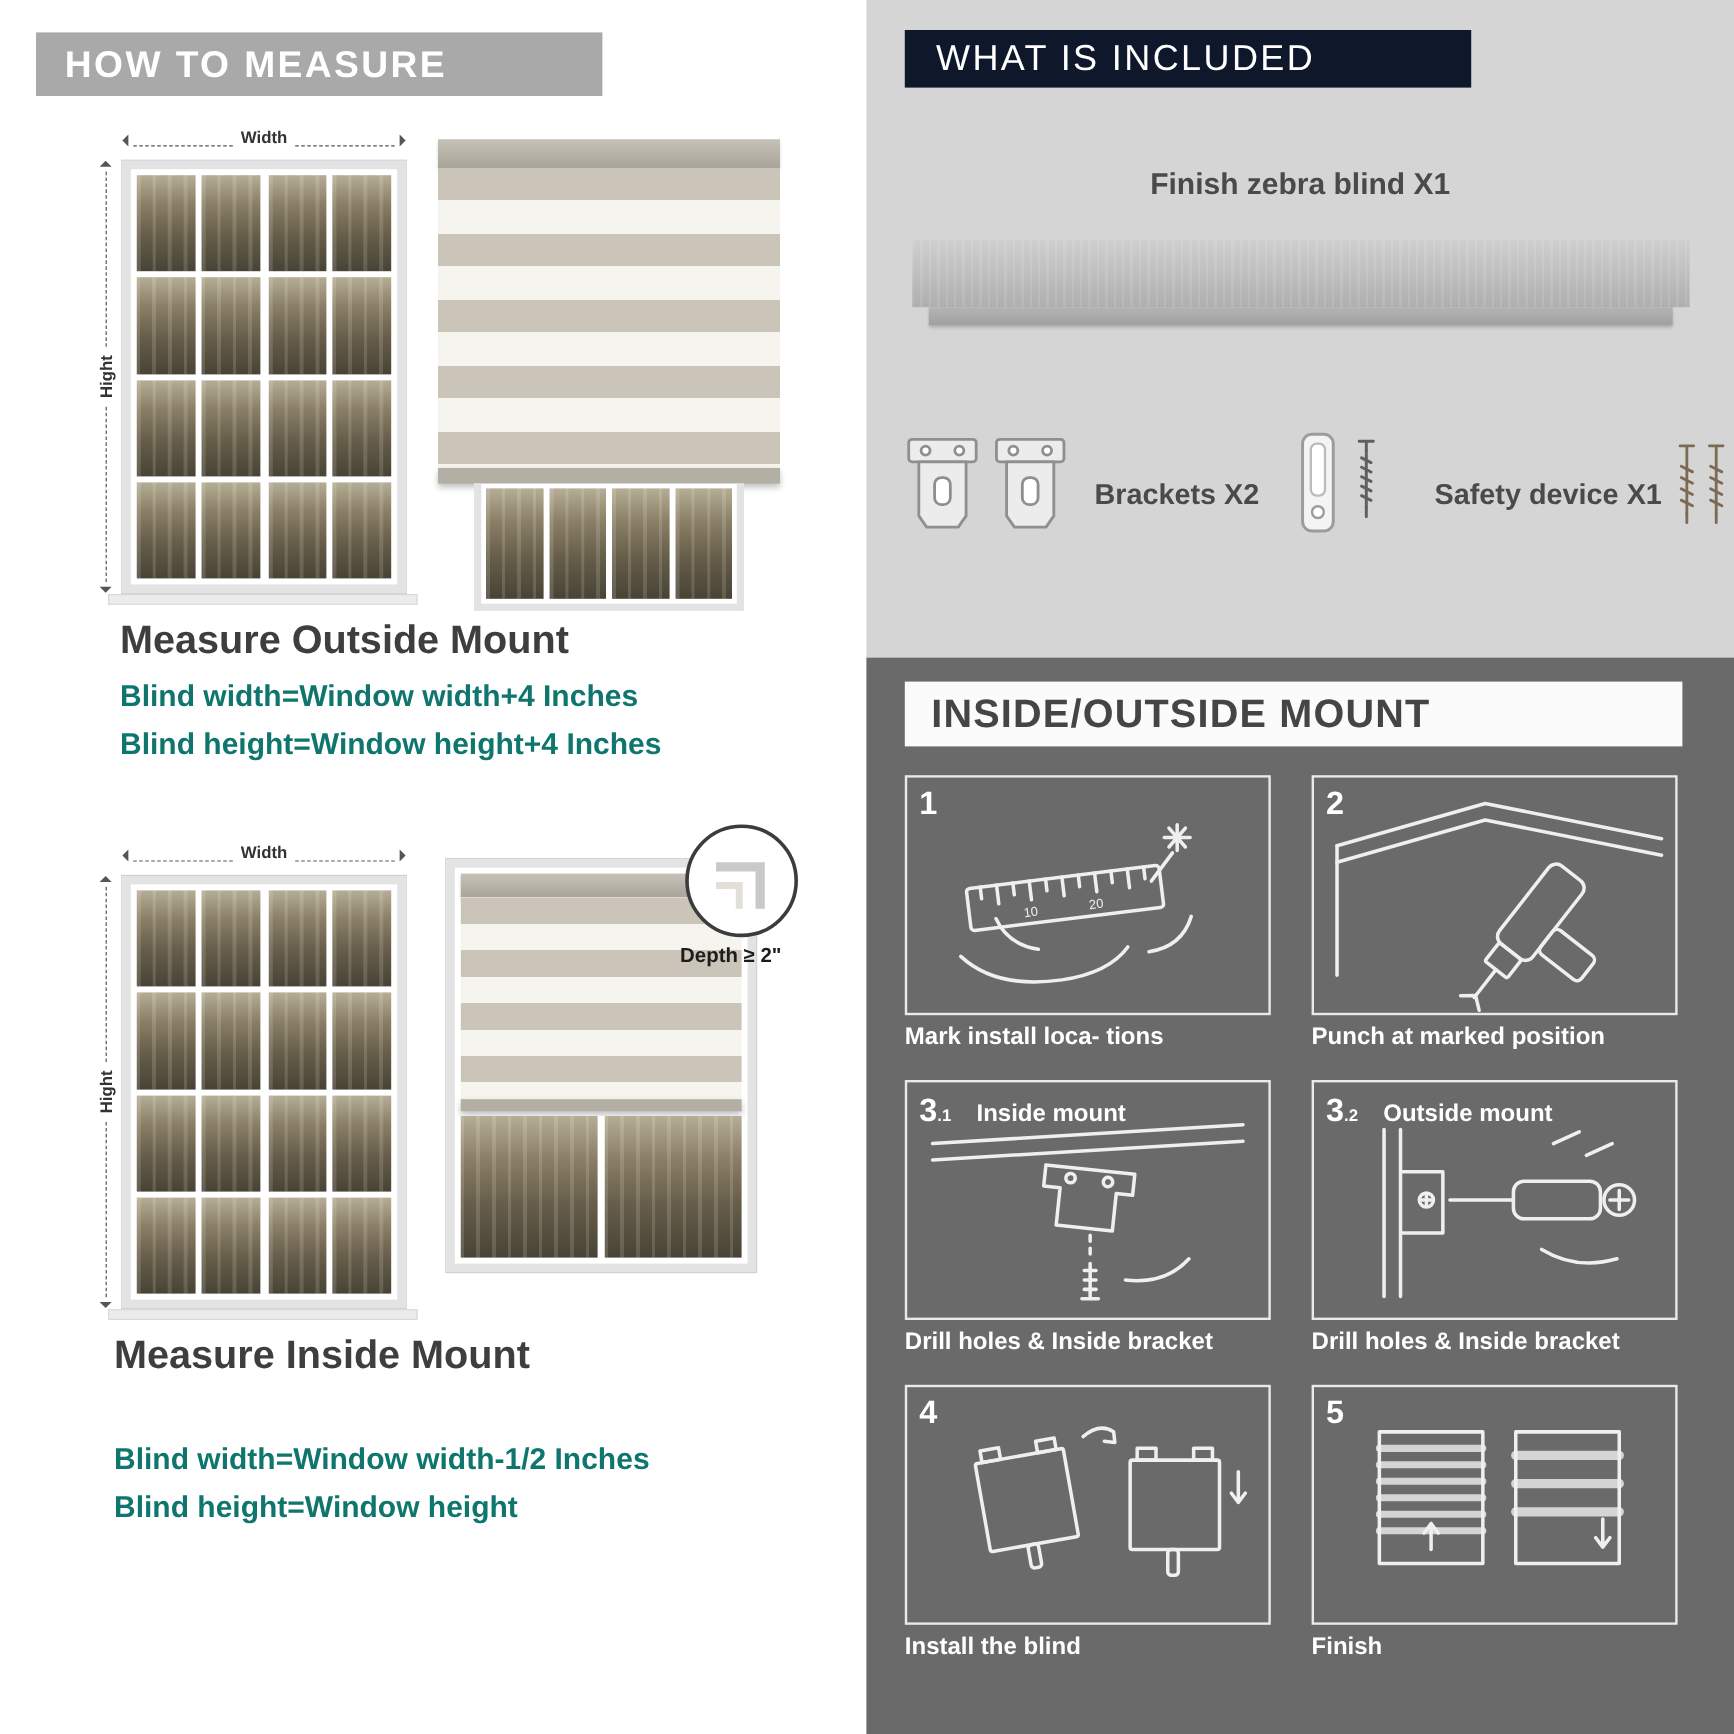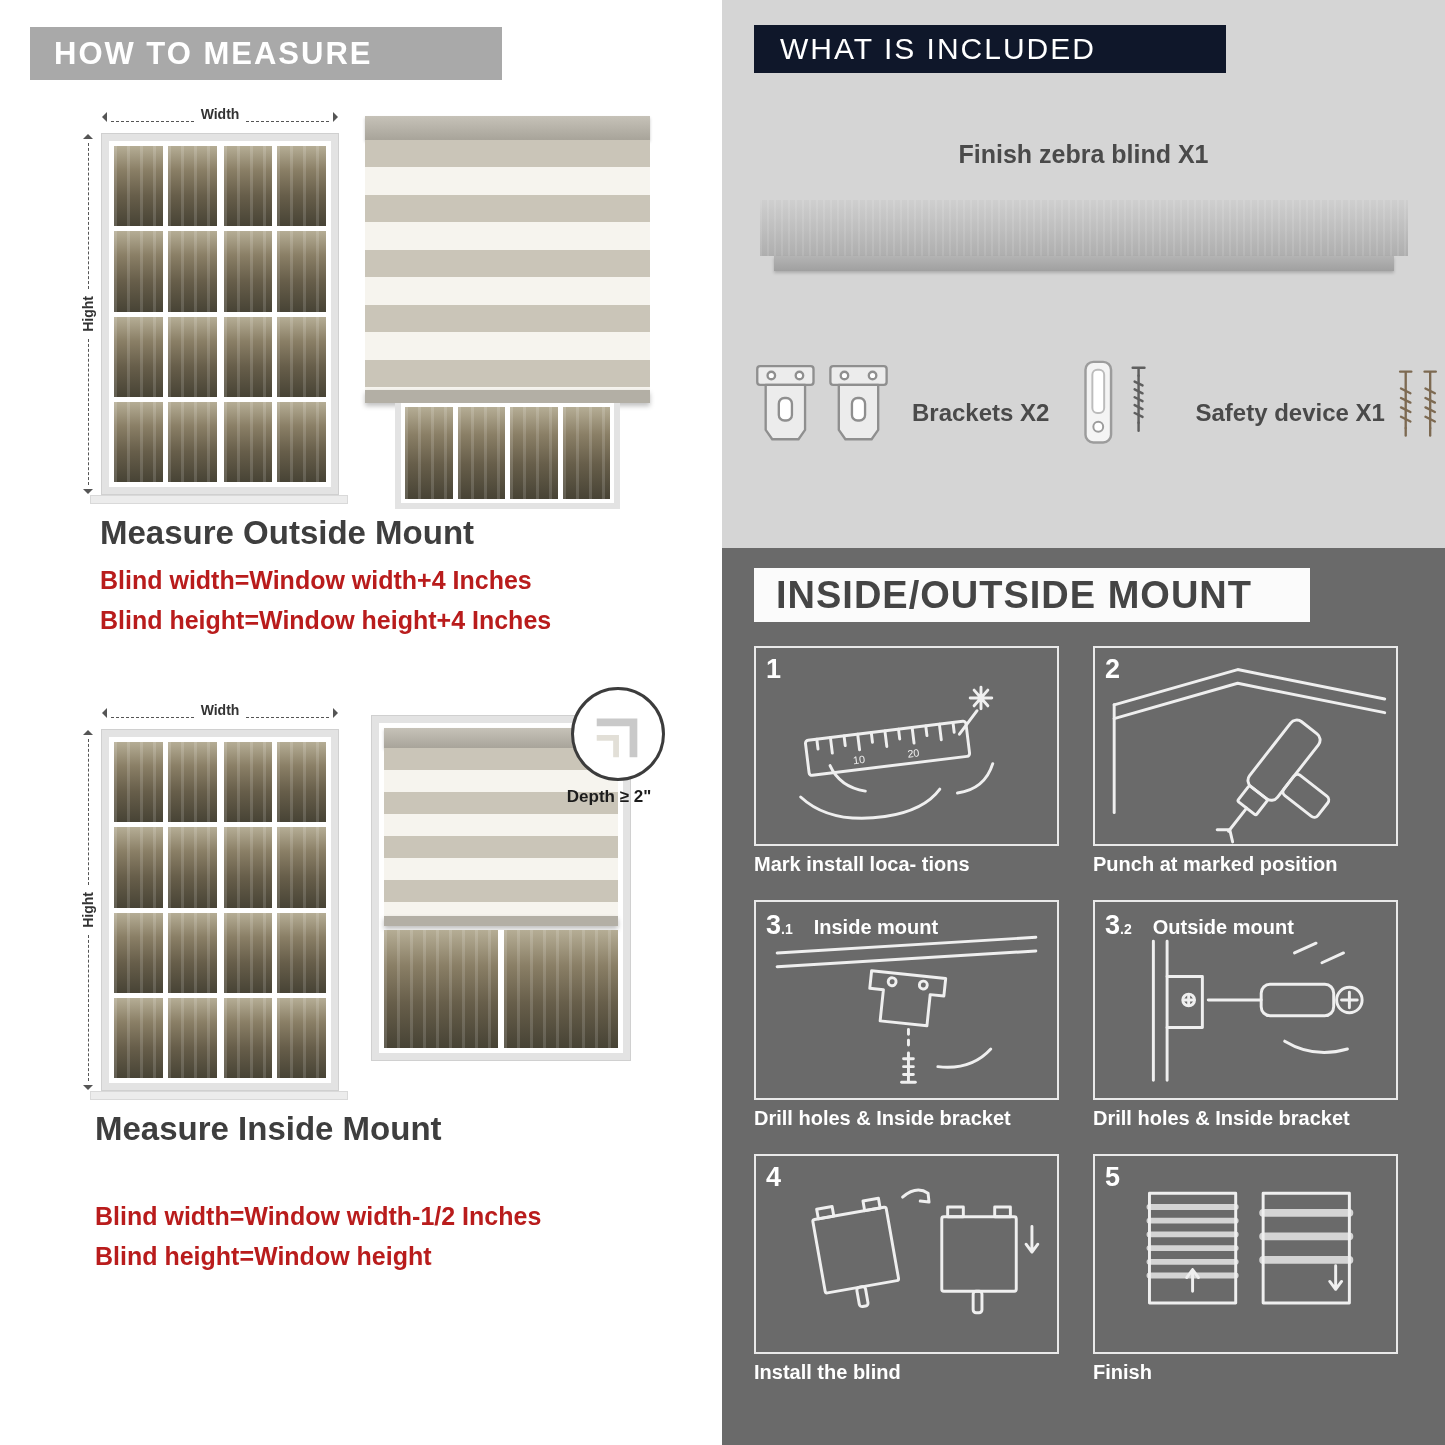--- a/index.html
+++ b/index.html
@@ -44,21 +44,21 @@
   .blind2 .cassette{height:20px}
   .stripes2{height:168px;background:repeating-linear-gradient(180deg,#cac5b8 0 22px,#f6f4ee 22px 44px)}
   .blind2 .rail{height:10px}
   .lowpanes{margin-top:4px;height:118px;background:#fff;display:grid;grid-template-columns:1fr 1fr;gap:6px}
   .mag{position:absolute;top:-36px;right:-42px;width:94px;height:94px;border-radius:50%;
     border:3px solid #3c3c3c;background:#fff;display:flex;align-items:center;justify-content:center;z-index:3}
   .depth-label{position:absolute;top:64px;right:-46px;width:120px;text-align:center;
     font-size:17px;font-weight:bold;color:#1c1c1c;z-index:3}
 
   .m-title{position:absolute;font-size:33px;font-weight:bold;color:#3e3e3e}
-  .m-line{position:absolute;font-size:25px;font-weight:bold;color:#b91c1c}
+  .m-line{position:absolute;font-size:25px;font-weight:bold;color:#0f766e}
 
   .warning{position:absolute;left:95px;top:1306px;width:540px;display:flex;align-items:center;gap:24px}
   .warning .txt{flex:1;text-align:center;font-size:17px;color:#a8a8a8;line-height:1.55}
 
   
   .right{position:absolute;left:722px;top:0;width:723px;height:1445px}
   .included{position:absolute;left:0;top:0;width:723px;height:548px;background:#d5d5d5}
   .banner-included{position:absolute;left:32px;top:25px;width:472px;height:48px;background:#0f172a;
     color:#fff;font-weight:normal;font-size:30px;letter-spacing:2px;display:flex;align-items:center;padding-left:26px}
   .product-label{position:absolute;left:0;top:140px;width:100%;text-align:center;
@@ -66,22 +66,22 @@
   .headrail{position:absolute;left:38px;top:200px;width:648px;height:56px;
     background:repeating-linear-gradient(90deg,rgba(255,255,255,.10) 0 2px,rgba(255,255,255,0) 2px 7px),
     linear-gradient(180deg,#cfcfcf,#bdbdbd 55%,#aeaeae)}
   .headrail-lip{position:absolute;left:52px;top:256px;width:620px;height:15px;
     background:linear-gradient(180deg,#b4b4b4,#a0a0a0);box-shadow:0 2px 3px rgba(0,0,0,.2)}
   .inc-items{position:absolute;left:24px;right:24px;top:318px;height:190px;display:flex}
   .inc-item{flex:1;display:flex;flex-direction:row;align-items:center;justify-content:flex-end;gap:16px}
   .inc-label{font-size:24px;font-weight:bold;color:#4a4a4a;white-space:nowrap}
 
   .mount{position:absolute;left:0;top:548px;width:723px;height:897px;background:#6a6a6a}
-  .banner-mount{position:absolute;left:32px;top:20px;width:556px;height:54px;background:#fbfbfb;
-    color:#454545;font-weight:bold;font-size:38px;letter-spacing:1px;display:flex;align-items:center;padding-left:22px}
+  .banner-mount{position:absolute;left:32px;top:20px;width:648px;height:54px;background:#fbfbfb;
+    color:#454545;font-weight:bold;font-size:33px;letter-spacing:1px;display:flex;align-items:center;padding-left:22px}
   .steps{position:absolute;left:32px;top:98px;width:660px;display:grid;
     grid-template-columns:305px 305px;column-gap:34px;row-gap:24px}
   .panel{height:200px;border:2px solid #e9e9e9;position:relative;overflow:hidden}
   .panel svg{position:absolute;inset:0;width:100%;height:100%}
   .step-num{position:absolute;top:6px;left:10px;color:#fff;font-weight:bold;font-size:27px;z-index:2}
   .step-head{position:absolute;top:8px;left:10px;color:#fff;font-weight:bold;display:flex;align-items:baseline;z-index:2}
   .step-head .n{font-size:27px}
   .step-head .s{font-size:14px}
   .step-head .t{font-size:20px;margin-left:21px}
   .caption{margin-top:7px;color:#fff;font-weight:bold;font-size:20px}

